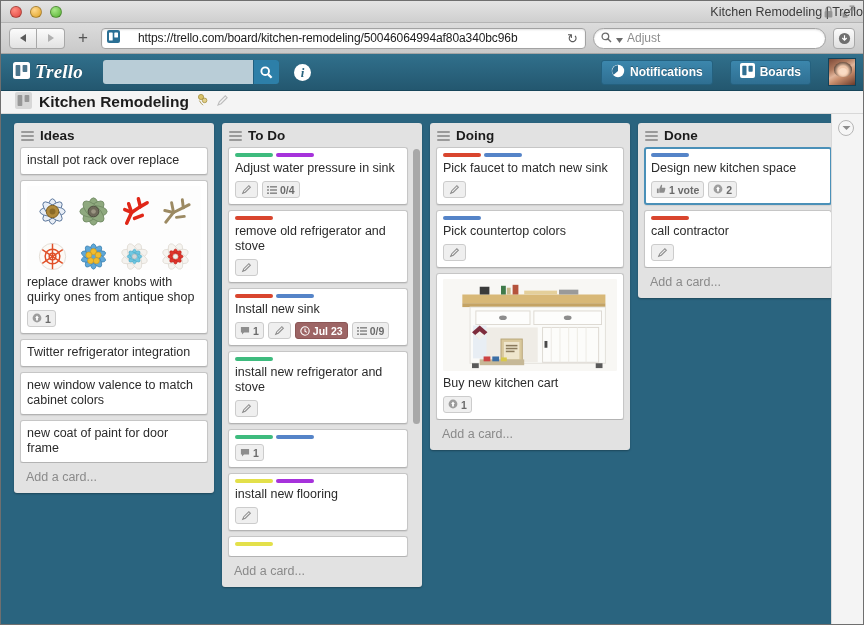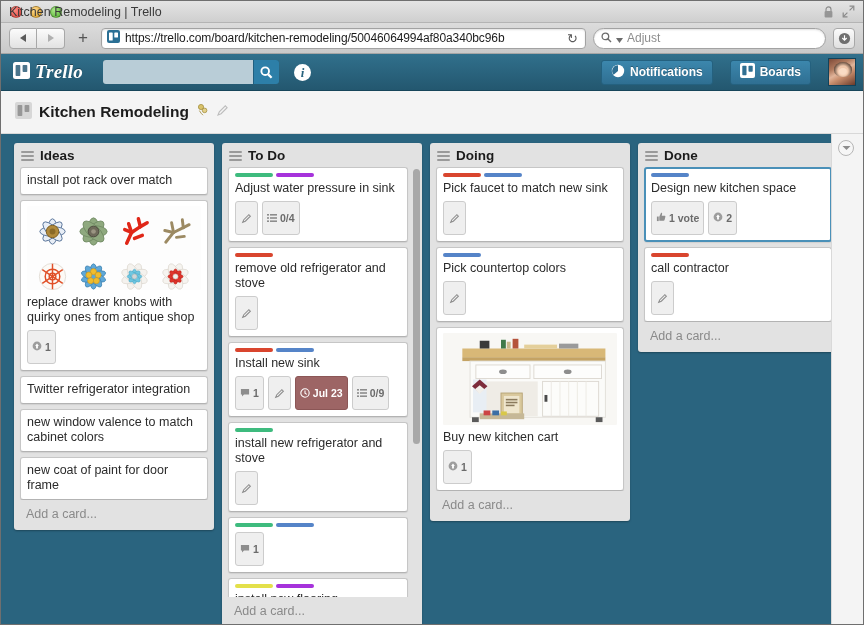--- a/index.html
+++ b/index.html
@@ -25,21 +25,21 @@
     background: linear-gradient(#e4e4e4, #cfcfcf);
     border-bottom: 1px solid #b4b4b4;
     display: flex; align-items: center;
   }
   .traffic { display: flex; gap: 8px; margin-left: 9px; }
   .light { width: 12px; height: 12px; border-radius: 50%; border: 1px solid rgba(0,0,0,.28); }
   .light.red    { background: radial-gradient(circle at 35% 30%, #ff8b80, #e0443e); }
   .light.yellow { background: radial-gradient(circle at 35% 30%, #ffd88c, #dea123); }
   .light.green  { background: radial-gradient(circle at 35% 30%, #a9e888, #53b02f); }
   .win-title {
-    position: absolute; left: 8px; right: 0; text-align: left;
+    position: absolute; left: 8px; right: 0; text-align: right;
     font-size: 12.5px; color: #3b3b3b;
   }
   .tb-right { position: absolute; right: 8px; display: flex; align-items: center; gap: 9px; }
   .tb-right svg { display: block; opacity: .62; }
 
   
   .toolbar {
     height: 31px; flex: none; display: flex; align-items: center;
     gap: 7px; padding: 0 8px;
     background: linear-gradient(#dcdcdc, #c9c9c9);
@@ -57,21 +57,21 @@
   .navbtn .tri { width: 0; height: 0; border-top: 4.5px solid transparent; border-bottom: 4.5px solid transparent; }
   .navbtn.back .tri { border-right: 6px solid #5b5b5b; }
   .navbtn.fwd  .tri { border-left: 6px solid #b0b0b0; }
   .plusbtn {
     width: 22px; height: 21px; font-size: 17px; color: #555; line-height: 19px;
     text-align: center; font-weight: 300;
   }
   .urlbar {
     flex: 1; height: 21px; background: #fff;
     border: 1px solid #a2a2a2; border-radius: 4px;
-    display: flex; align-items: center; padding: 0 5px; gap: 5px;
+    display: flex; align-items: center; padding: 0 5px; gap: 18px;
     box-shadow: inset 0 1px 2px rgba(0,0,0,.12);
   }
   .url-text { flex: 1; font-size: 12px; color: #1b1b1b; letter-spacing: -.1px; white-space: nowrap; overflow: hidden; }
   .reload { font-size: 13px; color: #5a5a5a; padding-right: 2px; }
   .searchbar {
     width: 233px; height: 21px; background: #fff;
     border: 1px solid #a2a2a2; border-radius: 11px;
     display: flex; align-items: center; padding: 0 7px; gap: 4px;
     box-shadow: inset 0 1px 2px rgba(0,0,0,.12);
   }
@@ -140,21 +140,21 @@
     border-radius: 50% 50% 45% 45%;
   }
   .avatar::after {
     content: ''; position: absolute; left: 9px; top: 9px; width: 10px; height: 8px;
     background: radial-gradient(ellipse at 50% 40%, #fadcc5 45%, transparent 75%);
     border-radius: 50%;
   }
 
   
   .board-bar {
-    height: 43px; flex: none; background: #f4f4f4;
+    height: 23px; flex: none; background: #f4f4f4;
     border-bottom: 1px solid #d8d8d8;
     display: flex; align-items: center; gap: 7px; padding: 0 0 0 14px;
   }
   .board-title { font-size: 15.5px; font-weight: bold; color: #1c1c1c; }
   .bt-icon { opacity: .9; }
   .pencil-sm { opacity: .45; }
 
   
   .board {
     flex: 1; background: #2a647f; position: relative;
@@ -184,21 +184,21 @@
     background: #fff; border: 1px solid #c6c6c6; border-bottom-color: #b3b3b3;
     border-radius: 3px; padding: 5px 6px 6px 6px;
     box-shadow: 0 1px 1px rgba(0,0,0,.08);
   }
   .card.selected { border: 2px solid #4a90b8; padding: 4px 5px 5px 5px; }
   .labels { display: flex; gap: 3px; margin-bottom: 4px; }
   .labels i { display: block; width: 38px; height: 4px; border-radius: 2px; }
   .card-title { font-size: 12.5px; color: #2b2b2b; line-height: 15px; }
   .badges { display: flex; align-items: center; gap: 4px; margin-top: 5px; flex-wrap: wrap; }
   .badge {
-    height: 34px; display: flex; align-items: center; gap: 3px;
+    height: 17px; display: flex; align-items: center; gap: 3px;
     padding: 0 4px; border-radius: 3px;
     background: #efefef; border: 1px solid #ccc;
     font-size: 10.5px; color: #6b6b6b; font-weight: bold;
   }
   .badge.pencil { padding: 0 5px; }
   .badge.due { background: #9d6565; border-color: #8b5656; color: #fff; }
   .card-img {
     width: 100%; height: 84px; margin-bottom: 5px;
     border-radius: 2px; position: relative; overflow: hidden;
     background: #fbfbfb;
@@ -382,21 +382,21 @@
         <span class="hamburger">
             <i></i>
             <i></i>
             <i></i>
           </span>
         <span class="list-title">Ideas</span>
       </div>
       <div class="cards">
 
         <div class="card">
-          <div class="card-title">install pot rack over match</div>
+          <div class="card-title">install pot rack over replace</div>
         </div>
 
         <div class="card">
           <div class="card-img">
             <div class="knobs">
               <span class="knob">
                 <svg viewBox="0 0 40 40" width="100%" height="100%">
                   <g transform="translate(20,20)">
                     <g fill="#e8eef6" stroke="#3a5a86" stroke-width=".8">
                       <ellipse rx="5" ry="13" transform="rotate(0)"></ellipse>

